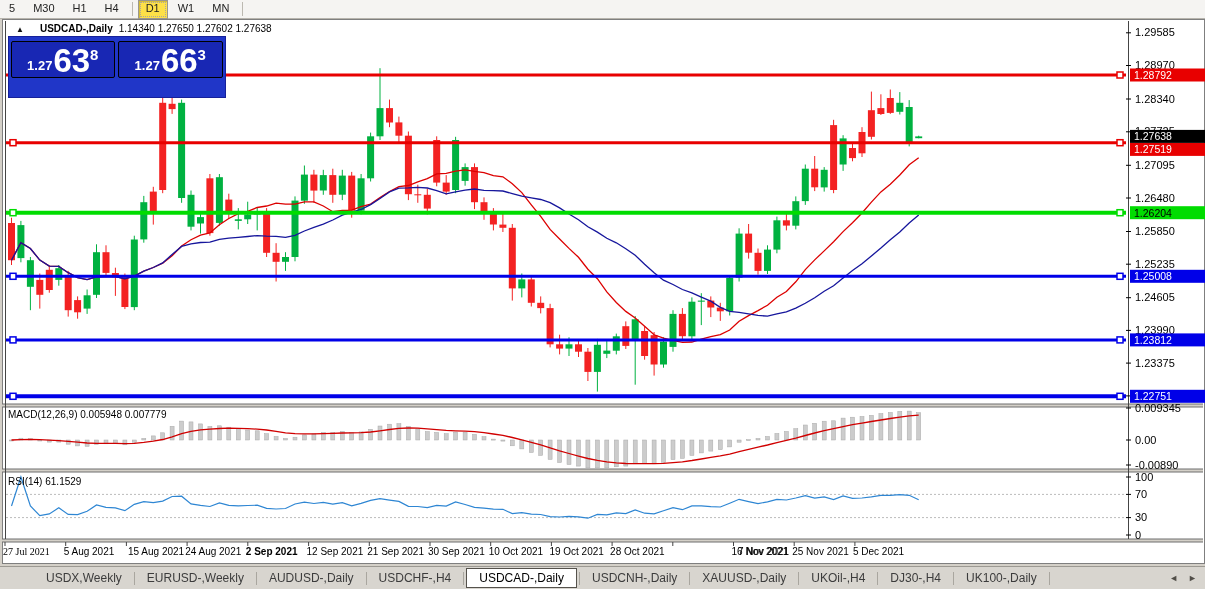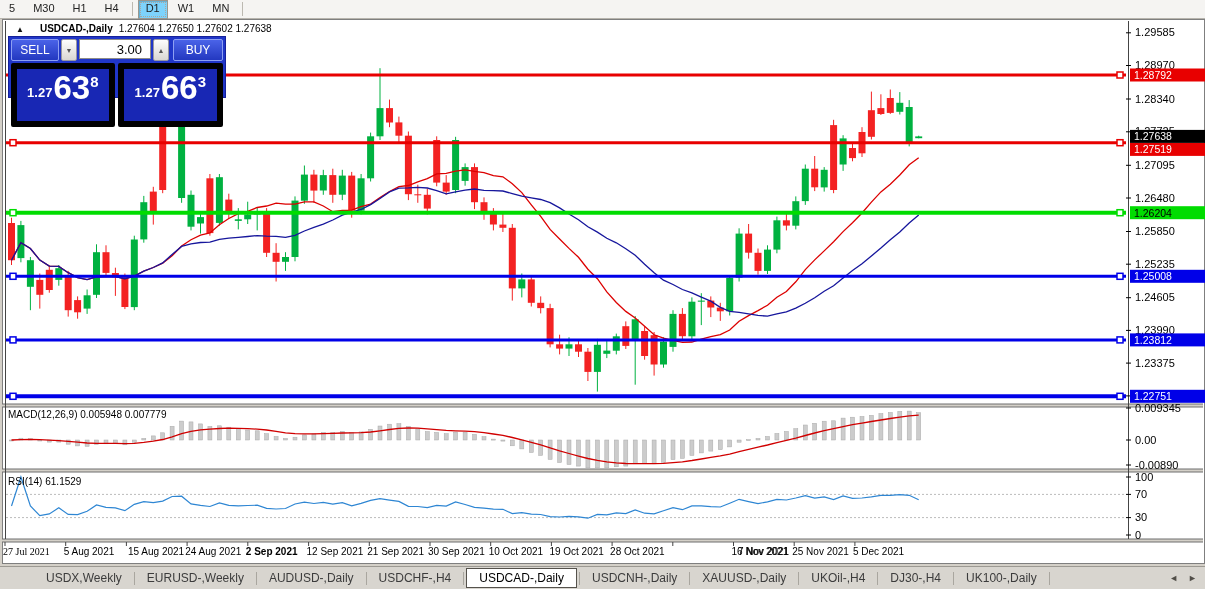--- a/index.html
+++ b/index.html
@@ -3,21 +3,21 @@
 <meta charset="utf-8">
 <style>
   html,body{margin:0;padding:0;width:1205px;height:589px;overflow:hidden;
     background:#d4d0c8;font-family:"Liberation Sans",sans-serif;}
   #app{position:relative;width:1205px;height:589px;}
 
   
   .toolbar{position:absolute;top:0;left:0;right:0;height:18px;background:#f5f4f2;
     border-bottom:1px solid #b7b4ad;display:flex;align-items:center;font-size:11px;color:#222;z-index:6;}
   .tb-btn{padding:1px 7px;height:15px;line-height:13px;border:1px solid transparent;margin:0 1px;}
-  .tb-btn.active{background:#7dd3fc;border:1px solid #9a978f;box-shadow:inset 1px 1px 1px rgba(0,0,0,.18);
+  .tb-btn.active{background:#fde047;border:1px solid #9a978f;box-shadow:inset 1px 1px 1px rgba(0,0,0,.18);
     outline:1px dotted #aaa79f;outline-offset:-3px;}
   .tb-sep{width:1px;height:14px;background:#bcb9b1;margin:0 4px;}
 
   
   .chart-window{position:absolute;top:19px;left:2px;width:1201px;height:543px;background:#fff;
     border:1px solid #7f7f7f;z-index:1;}
   svg#cv{position:absolute;left:0;top:0;z-index:2;font-family:"Liberation Sans",sans-serif;}
 
   .chart-title{position:absolute;left:16px;top:23px;z-index:3;font-size:10px;color:#000;white-space:nowrap;}
   .chart-title .tri{display:inline-block;font-size:8px;margin-right:16px;color:#111;}
@@ -29,22 +29,22 @@
     background:#2036c8;border:1px solid #16219a;padding:2px;box-sizing:border-box;}
   .tp-row1{display:flex;gap:2px;height:22px;}
   .tp-btn{flex:none;border:1px solid #8ea0f2;background:linear-gradient(#4a63e8,#2338c0);
     color:#fff;font-size:12px;font-family:"Liberation Sans",sans-serif;border-radius:2px;}
   .tp-sell{width:48px;} .tp-buy{width:50px;margin-left:auto;}
   .tp-spin{width:16px;border:1px solid #9a98a0;background:linear-gradient(#fdfdfd,#d9d7d3);
     color:#555;font-size:7px;padding:0;border-radius:2px;}
   .tp-vol{width:62px;height:18px;border:1px solid #8e8c88;font-size:13px;text-align:right;
     padding:0 8px 0 0;font-family:"Liberation Sans",sans-serif;}
   .tp-row2{display:flex;gap:3px;margin-top:2px;}
-  .tp-price{height:34px;border:6px solid #000000;border-radius:2px;background:#1827b4;color:#fff;
-    display:flex;align-items:flex-end;justify-content:center;padding-bottom:18px;}
+  .tp-price{height:34px;border:1px solid #000000;border-radius:2px;background:#1827b4;color:#fff;
+    display:flex;align-items:flex-end;justify-content:center;padding-bottom:1px;}
   .tp-price.bid{width:102px;} .tp-price.ask{width:104px;}
   .tp-small{font-size:13px;font-weight:bold;margin:0 1px 3px 0;}
   .tp-big{font-size:33px;font-weight:bold;line-height:30px;}
   .tp-sup{font-size:15px;font-weight:bold;position:relative;top:-13px;}
 
   
   .datelabel{position:absolute;top:546px;z-index:3;font-size:10px;color:#000;white-space:nowrap;}
 
   
   .tabbar{position:absolute;left:0;right:0;bottom:0;height:22px;background:#d8d5cf;
@@ -463,31 +463,24 @@
       <line x1="490.7" y1="542" x2="490.7" y2="546" stroke="#444"></line>
       <line x1="551.4" y1="542" x2="551.4" y2="546" stroke="#444"></line>
       <line x1="612.1" y1="542" x2="612.1" y2="546" stroke="#444"></line>
       <line x1="672.8" y1="542" x2="672.8" y2="546" stroke="#444"></line>
       <line x1="733.5" y1="542" x2="733.5" y2="546" stroke="#444"></line>
       <line x1="794.2" y1="542" x2="794.2" y2="546" stroke="#444"></line>
       <line x1="854.9" y1="542" x2="854.9" y2="546" stroke="#444"></line>
     </svg>
 
   <div class="chart-title">
-    <span class="tri">▲</span><span class="sym">USDCAD-,Daily</span><span>1.27604 1.27650 1.27602 1.27638</span>
+    <span class="tri">▲</span><span class="sym">USDCAD-,Daily</span><span>1.14340 1.27650 1.27602 1.27638</span>
   </div>
 
   <div class="trade-panel">
-    <div class="tp-row1">
-      <button class="tp-btn tp-sell">SELL</button>
-      <button class="tp-spin"><span>▼</span></button>
-      <input class="tp-vol" value="3.00" style="">
-      <button class="tp-spin"><span>▲</span></button>
-      <button class="tp-btn tp-buy">BUY</button>
-    </div>
     <div class="tp-row2">
       <div class="tp-price bid">
         <span class="tp-small">1.27</span>
           <span class="tp-big">63</span>
           <span class="tp-sup">8</span>
       </div>
       <div class="tp-price ask">
         <span class="tp-small">1.27</span>
           <span class="tp-big">66</span>
           <span class="tp-sup">3</span>

